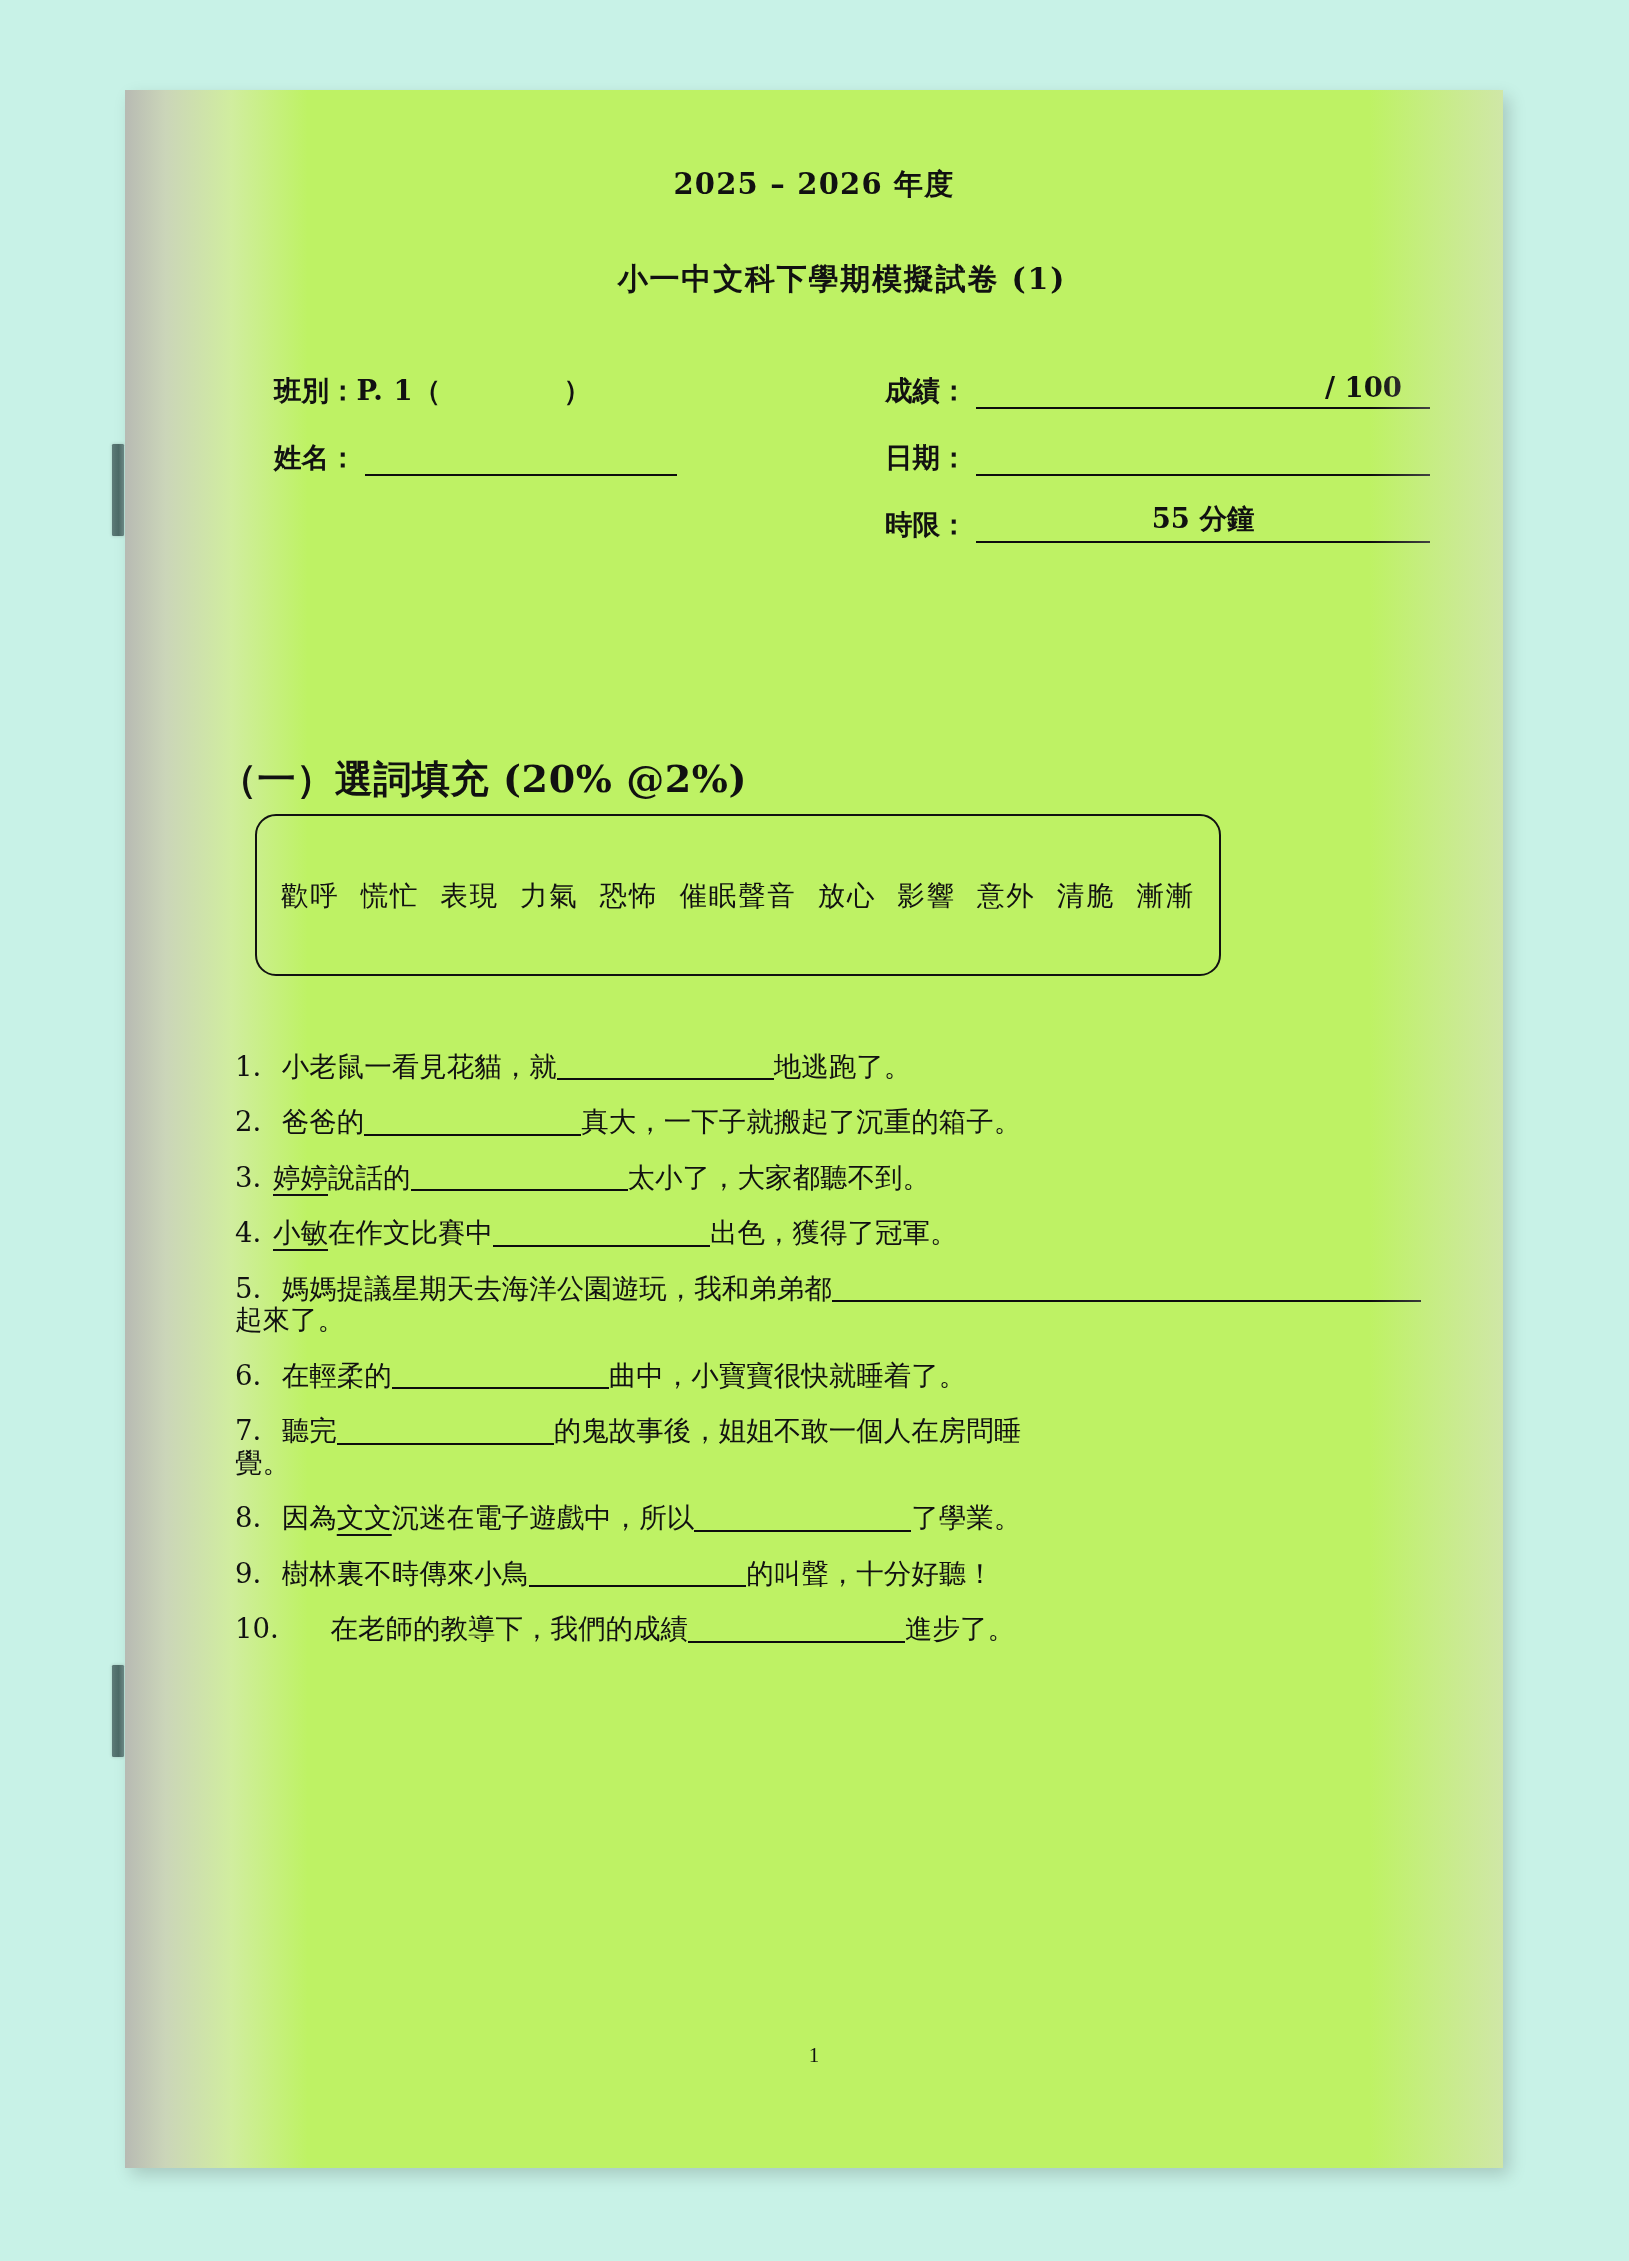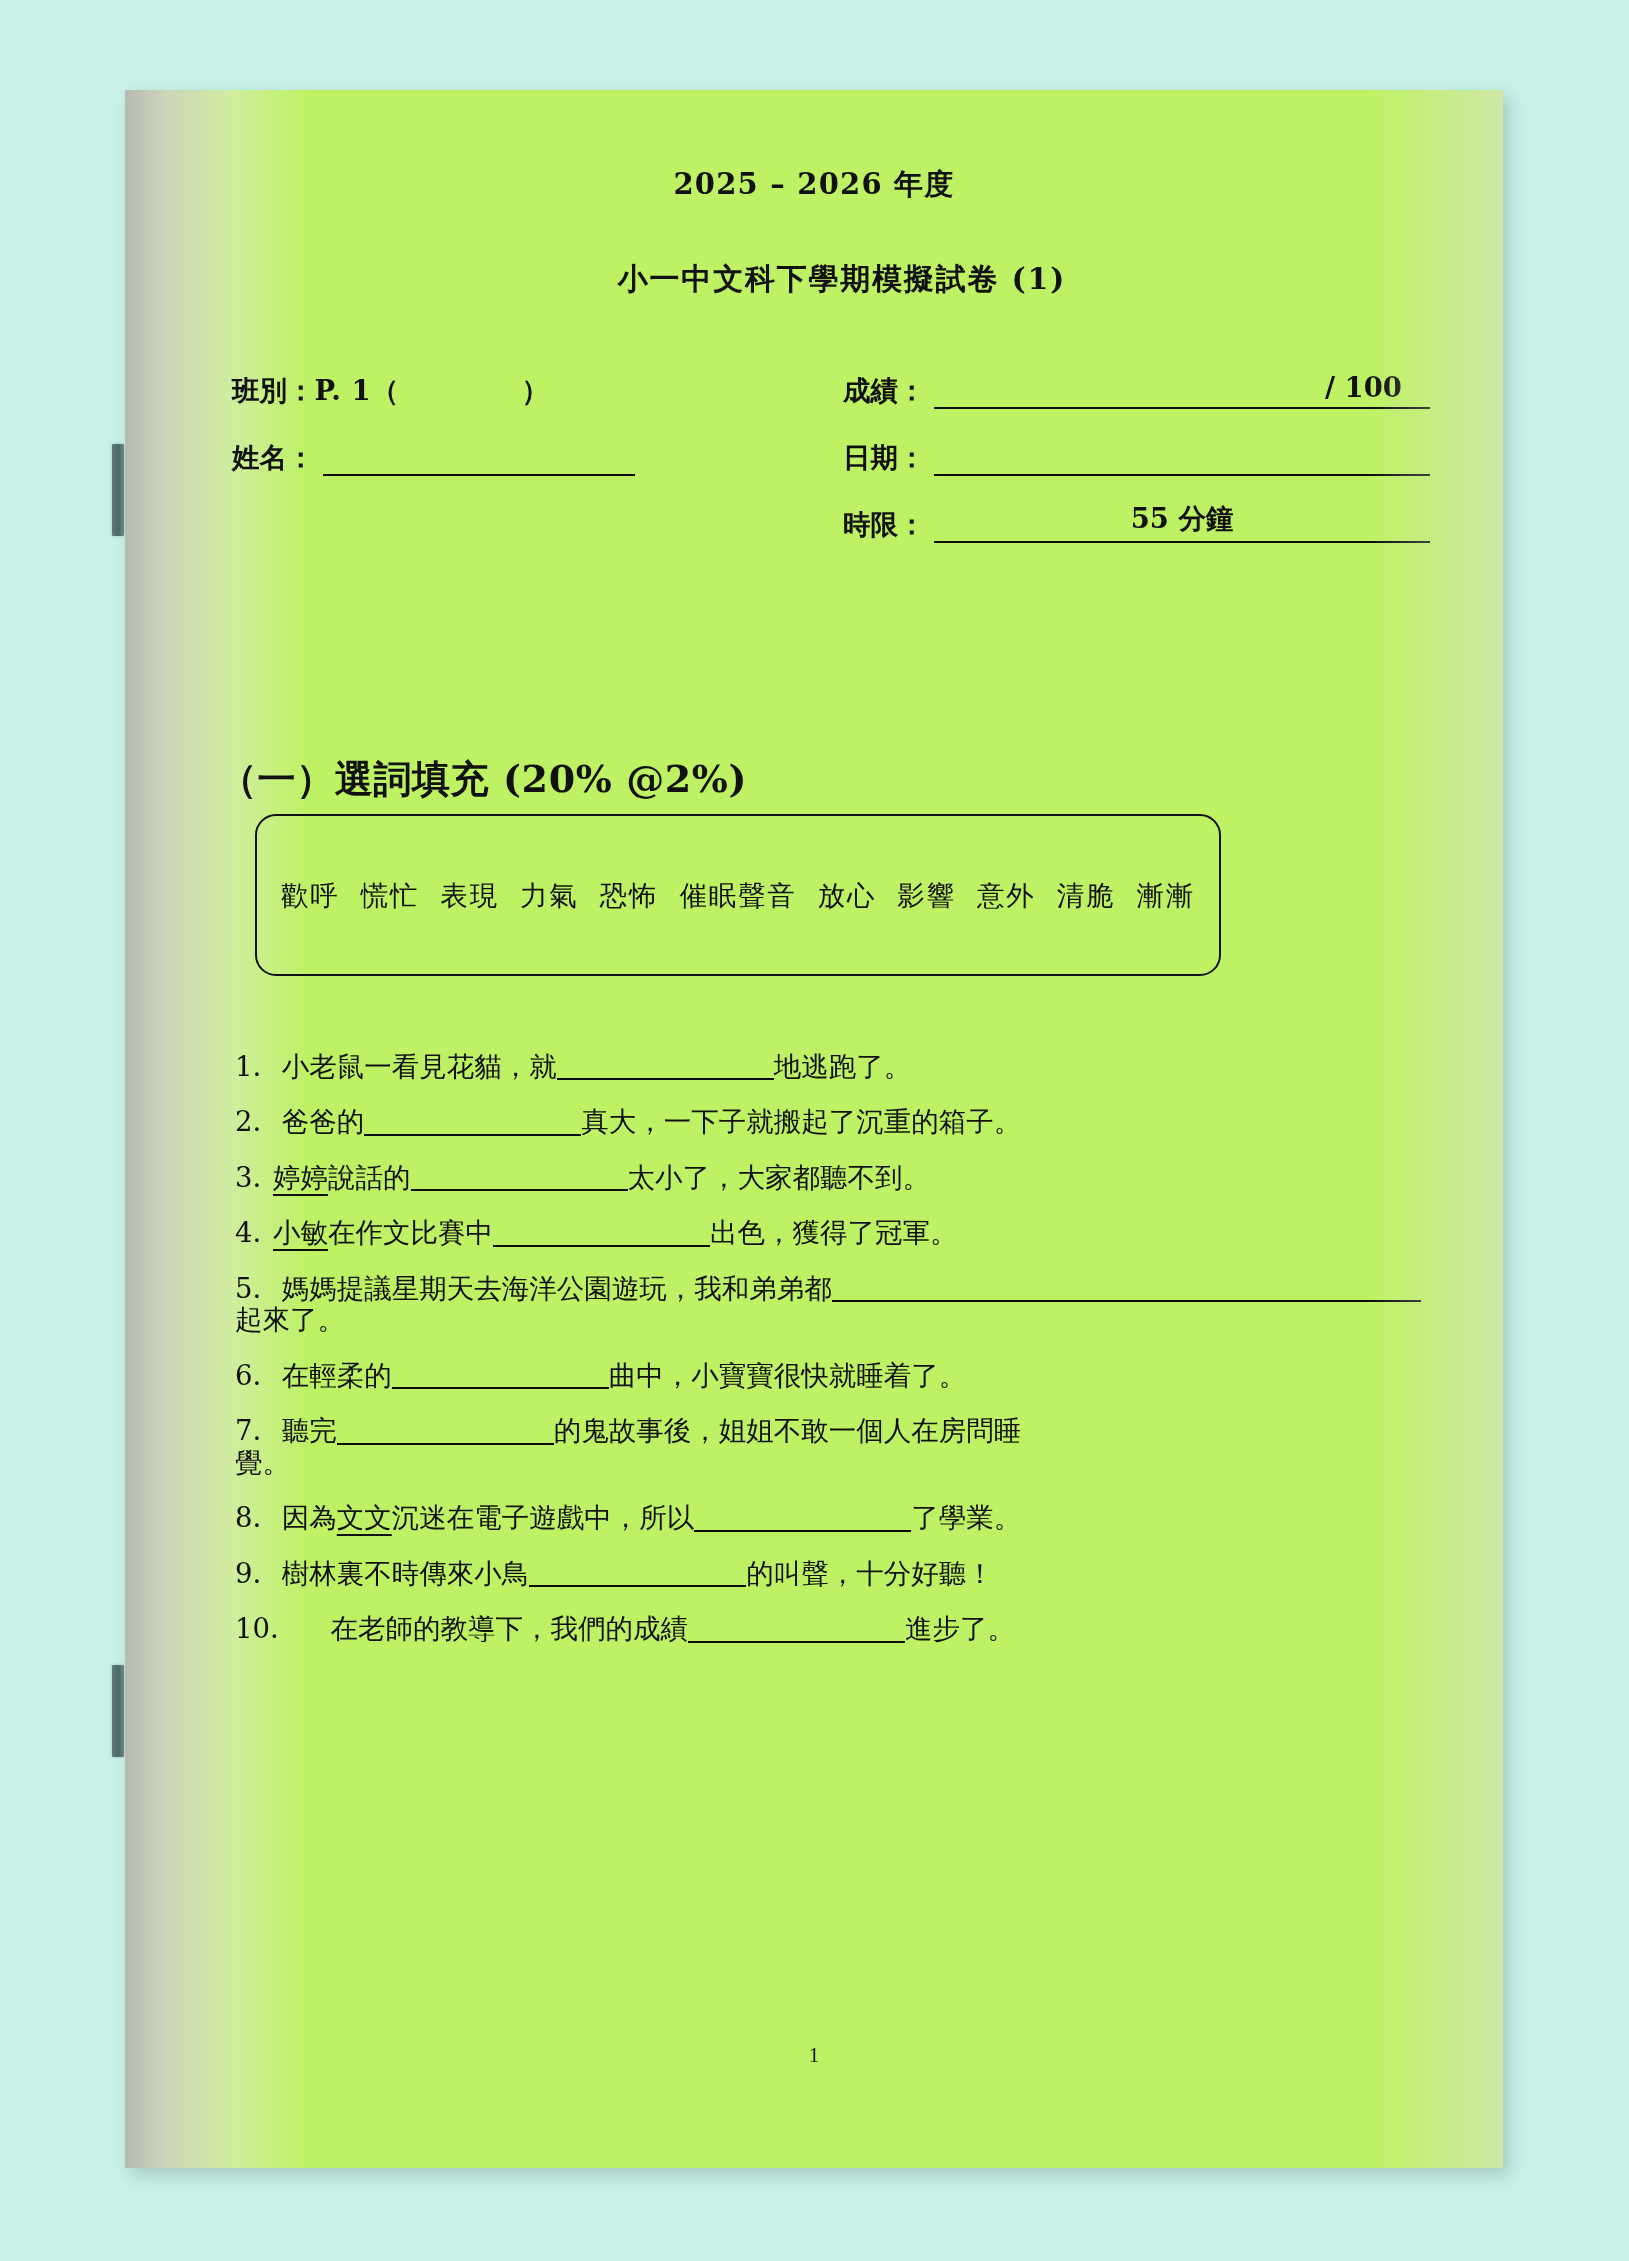--- a/index.html
+++ b/index.html
@@ -113,21 +113,21 @@
     font-weight: 600;
   }
   .info-row {
     display: flex;
     align-items: flex-end;
     margin-bottom: 29px;
     min-height: 38px;
   }
   .info-col-left { width: 611px; display: flex; align-items: flex-end; }
   .info-col-right { flex: 1; display: flex; align-items: flex-end; }
-  .info-label { white-space: nowrap; }
+  .info-label { white-space: nowrap; margin-left: 42px; }
   .blank-line {
     border-bottom: 2.4px solid #0d0d0d;
     flex: 1;
     height: 34px;
     margin-left: 8.6px;
     position: relative;
   }
   .blank-line.short { flex: none; width: 312px; }
   .blank-line .overlay {
     position: absolute;

